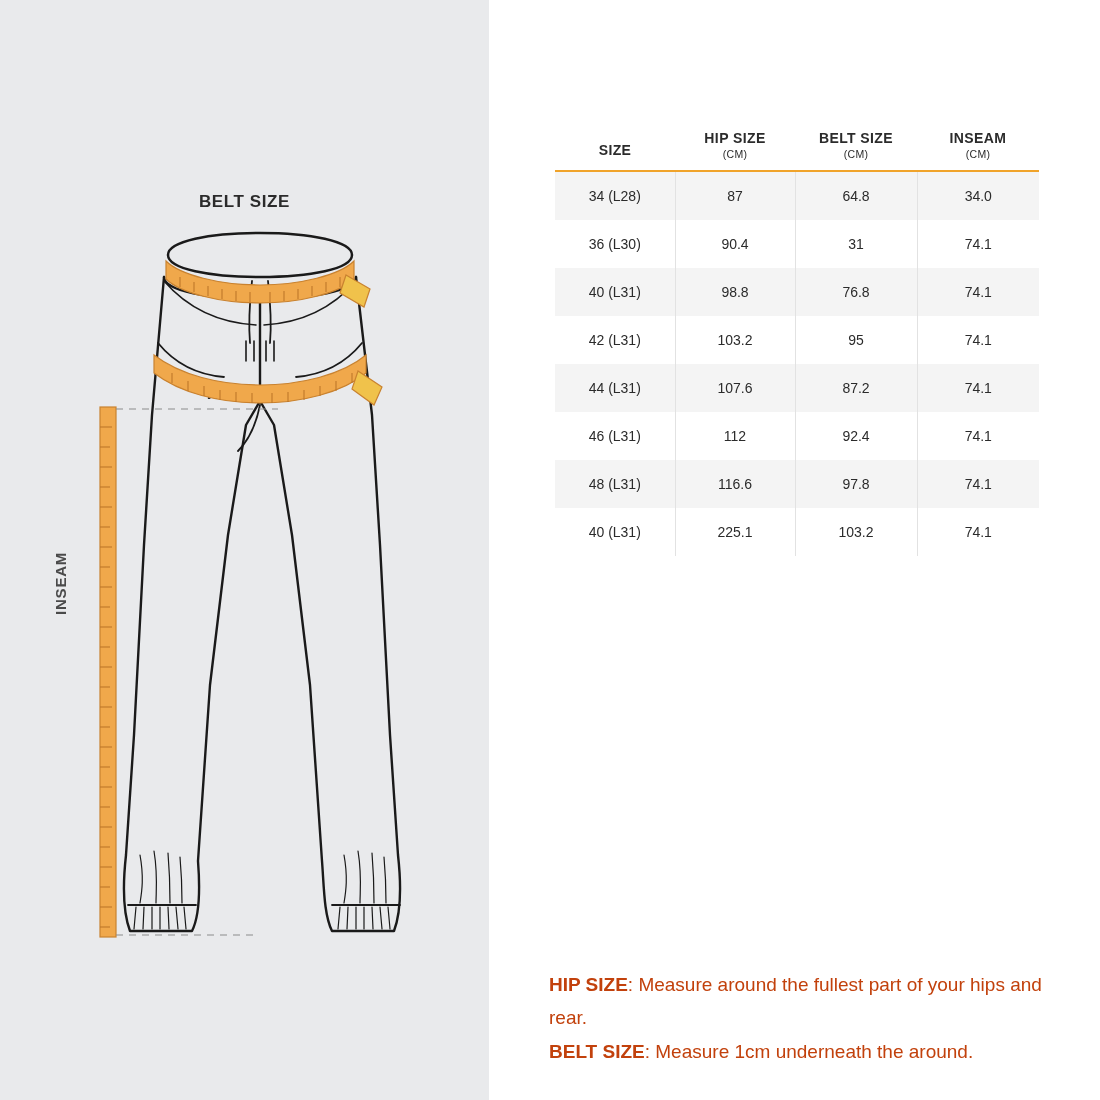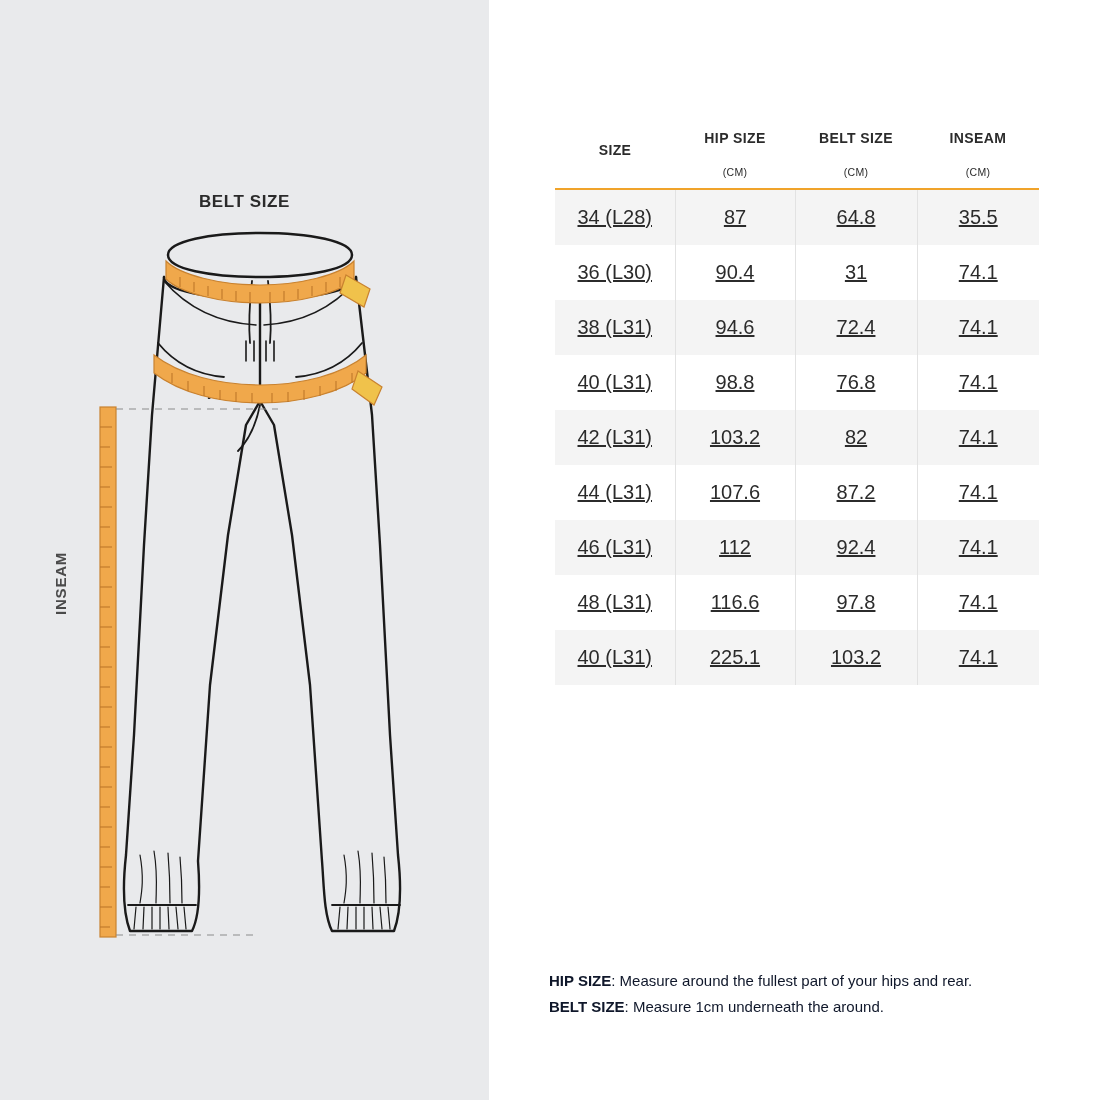--- a/index.html
+++ b/index.html
@@ -106,56 +106,55 @@
     letter-spacing: 0.4px;
     padding: 0 0 10px 0;
     text-align: center;
     vertical-align: bottom;
   }
   table.size-table th .unit {
     display: block;
     font-size: 10.5px;
     font-weight: normal;
     letter-spacing: 0.3px;
-    margin-top: 20px;
+    margin-top: 2px;
     color: #2b2b2b;
   }
   table.size-table thead tr {
     border-bottom: 2px solid #f0a32a;
   }
   table.size-table td {
     text-align: center;
     padding: 16px 0;
     color: #2b2b2b;
-    font-size: 20px;
+    font-size: 14px;
     border-right: 1px solid #e2e2e2;
-    text-decoration: underline;
   }
   table.size-table td:last-child {
     border-right: none;
   }
   table.size-table tbody tr:nth-child(odd) {
     background: #f4f4f4;
   }
   table.size-table tbody tr:nth-child(even) {
     background: #ffffff;
   }
   table.size-table col.c1 { width: 120px; }
   table.size-table col.c2 { width: 120px; }
   table.size-table col.c3 { width: 122px; }
   table.size-table col.c4 { width: 122px; }
 
   .notes {
     position: absolute;
     left: 60px;
     top: 968px;
     width: 520px;
-    font-size: 15px;
+    font-size: 19px;
     line-height: 1.75;
-    color: #0f172a;
+    color: #c2410c;
   }
   .notes .term { font-weight: bold; }
 </style>
 </head>
 <body>
 
 <div class="page">
 
   <div class="left-panel">
 
@@ -262,44 +261,38 @@
             <span>INSEAM</span>
             <span class="unit">(CM)</span>
           </th>
         </tr>
       </thead>
       <tbody>
         <tr>
           <td>34 (L28)</td>
           <td>87</td>
           <td>64.8</td>
-          <td>35.5</td>
+          <td>34.0</td>
         </tr>
         <tr>
           <td>36 (L30)</td>
           <td>90.4</td>
           <td>31</td>
           <td>74.1</td>
         </tr>
         <tr>
-          <td>38 (L31)</td>
-          <td>94.6</td>
-          <td>72.4</td>
-          <td>74.1</td>
-        </tr>
-        <tr>
           <td>40 (L31)</td>
           <td>98.8</td>
           <td>76.8</td>
           <td>74.1</td>
         </tr>
         <tr>
           <td>42 (L31)</td>
           <td>103.2</td>
-          <td>82</td>
+          <td>95</td>
           <td>74.1</td>
         </tr>
         <tr>
           <td>44 (L31)</td>
           <td>107.6</td>
           <td>87.2</td>
           <td>74.1</td>
         </tr>
         <tr>
           <td>46 (L31)</td>

